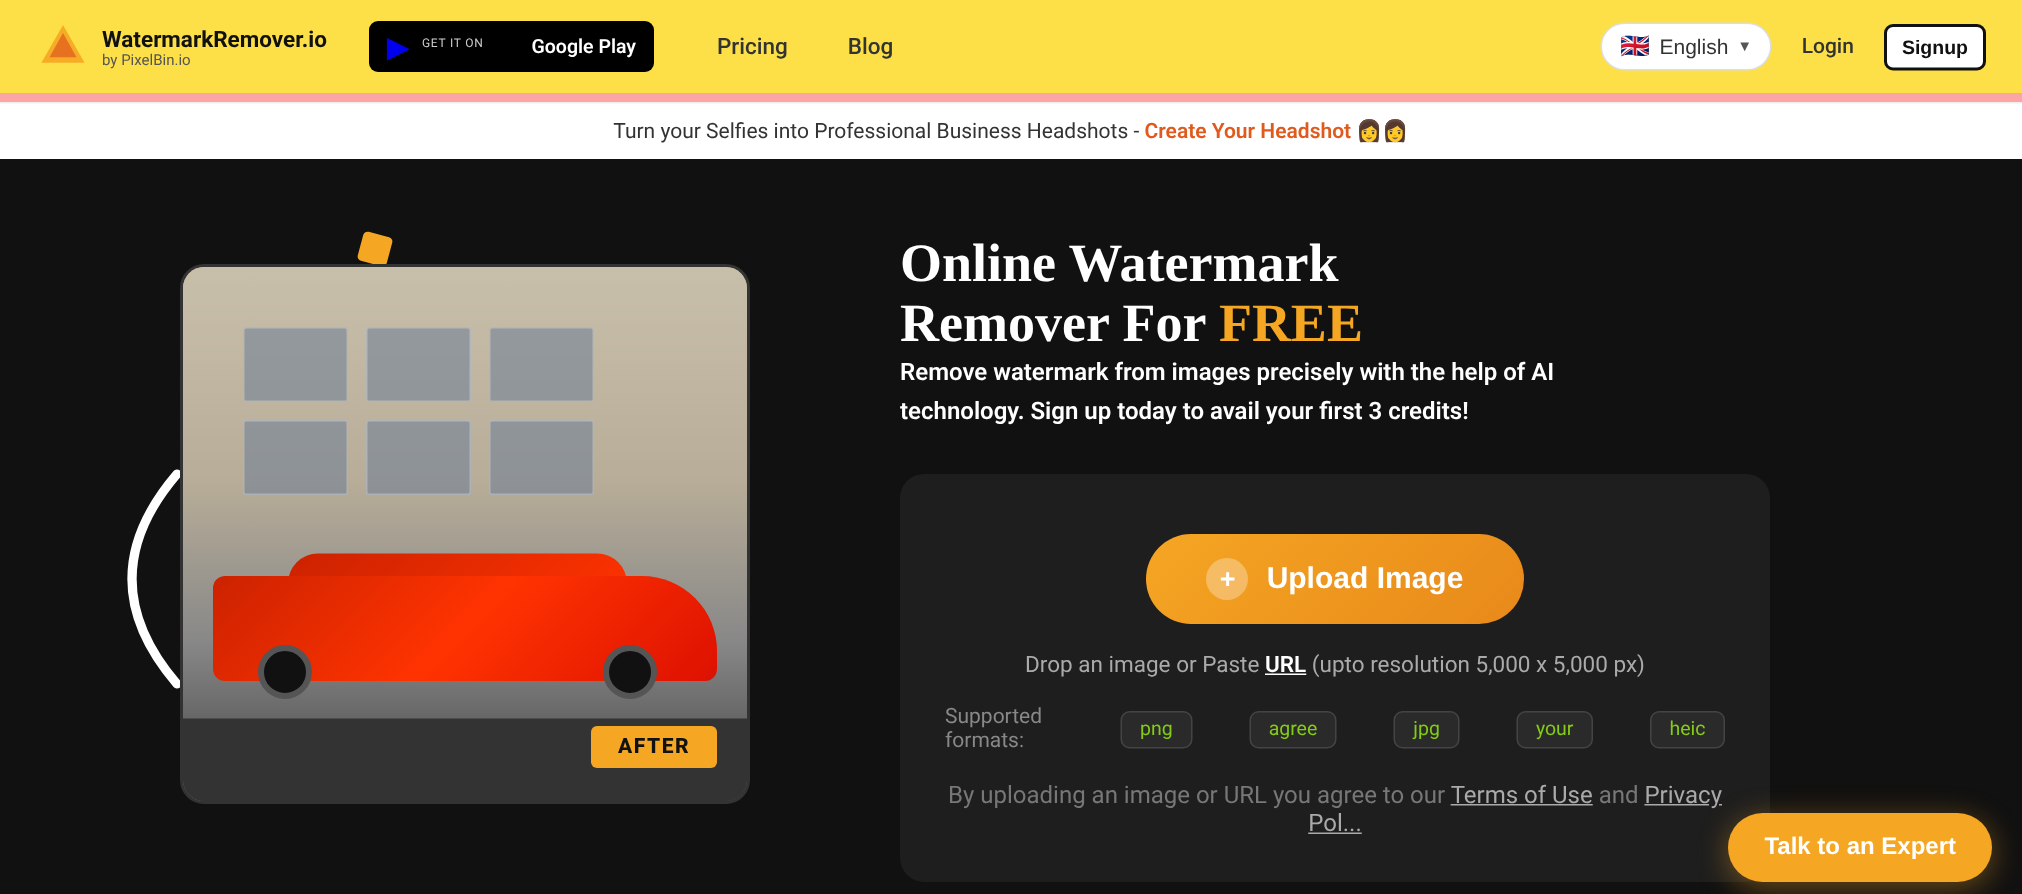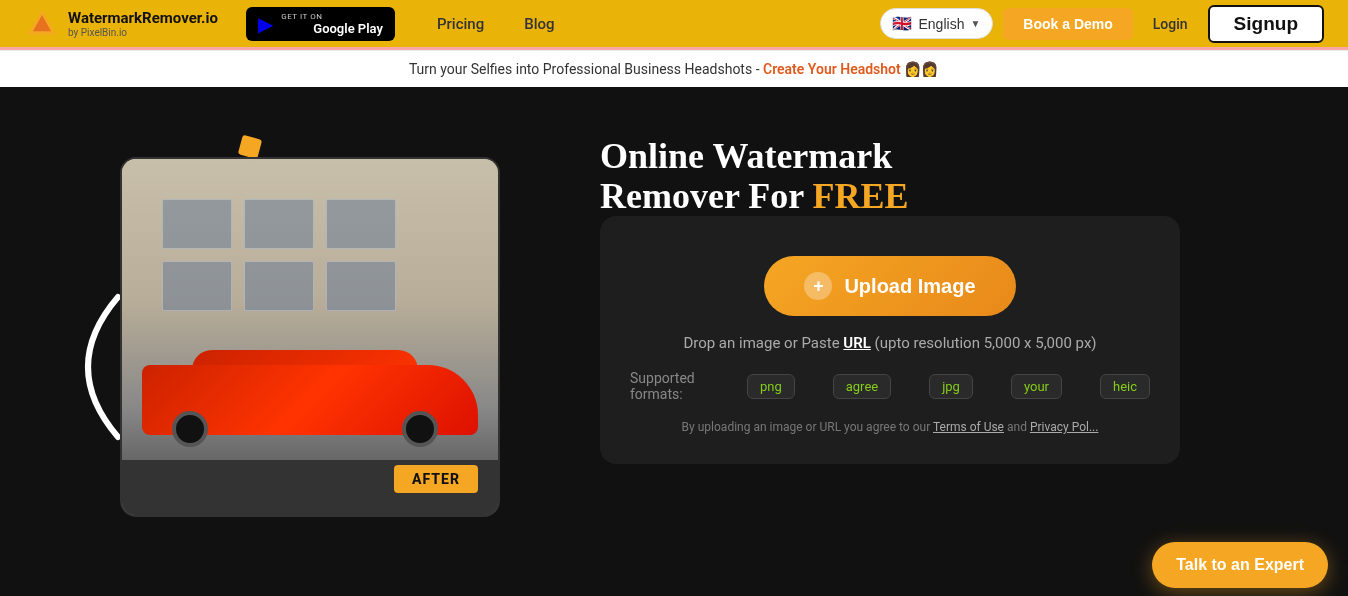--- a/index.html
+++ b/index.html
@@ -1,26 +1,26 @@
 <!DOCTYPE html>
 <html><head>
   <meta charset="utf-8">
   <style>
     * { margin: 0; padding: 0; box-sizing: border-box; }
     body { font-family: -apple-system, BlinkMacSystemFont, 'Segoe UI', Roboto, sans-serif; background: #111; color: #fff; width: 1348px; overflow-x: hidden; }
 
     
     .navbar {
-      background: #eab308;
+      background: #fde047;
       display: flex;
       align-items: center;
       padding: 0 24px;
-      height: 50px;
+      height: 68px;
       gap: 16px;
-      border-bottom: 3px solid #fca5a5;
+      border-bottom: 6px solid #fca5a5;
     }
     .logo-area {
       display: flex;
       align-items: center;
       gap: 8px;
       margin-right: 12px;
     }
     .logo-icon {
       width: 36px;
       height: 36px;
@@ -33,21 +33,21 @@
       display: flex;
       align-items: center;
       gap: 8px;
       background: #000;
       border-radius: 6px;
       padding: 5px 12px;
       text-decoration: none;
       margin-right: 8px;
     }
     .google-play-btn .gp-icon { font-size: 20px; }
-    .google-play-btn .gp-text { display: flex; flex-direction: column; }
+    .google-play-btn .gp-text { display: flex; flex-direction: row; }
     .gp-small { font-size: 8px; color: #ccc; text-transform: uppercase; letter-spacing: 0.5px; }
     .gp-big { font-size: 13px; color: #fff; font-weight: 600; margin-left: 32px; }
 
     .nav-links {
       display: flex;
       align-items: center;
       gap: 4px;
       flex: 1;
     }
     .nav-link {
@@ -95,22 +95,22 @@
       font-size: 14px;
       font-weight: 500;
       cursor: pointer;
       padding: 8px 10px;
     }
     .signup-btn {
       border: 2px solid #111;
       background: #fff;
       color: #111;
       border-radius: 6px;
-      padding: 6px 24px;
-      font-size: 19px;
+      padding: 6px 10px;
+      font-size: 13px;
       font-weight: 700;
       cursor: pointer;
     }
 
     
     .announcement {
       background: #fff;
       text-align: center;
       padding: 10px;
       font-size: 14px;
@@ -340,21 +340,21 @@
       background: #2a2a2a;
       border: 1px solid #444;
       border-radius: 6px;
       padding: 4px 12px;
       color: #84cc16;
       font-size: 13px;
       margin-left: 28px;
     }
     .tos-text {
       color: #777;
-      font-size: 12px;
+      font-size: 16px;
       text-align: center;
     }
     .tos-text a { color: #aaa; }
 
     
     .talk-expert-btn {
       position: fixed;
       bottom: 8px;
       right: 20px;
       background: #f5a623;
@@ -396,21 +396,20 @@
     <a class="nav-link" href="#">Pricing</a>
     <a class="nav-link" href="#">Blog</a>
   </div>
 
   <div class="nav-right">
     <button class="lang-btn">
       <span class="flag-icon">🇬🇧</span>
       <span>English</span>
       <span class="chevron">▼</span>
     </button>
-    <button class="book-demo-btn">Book a Demo</button>
     <span class="login-link">Login</span>
     <button class="signup-btn">Signup</button>
   </div>
 </nav>
 
 <div class="announcement">
   <span>Turn your Selfies into Professional Business Headshots -</span>
   <a href="#">Create Your Headshot</a>
   <span>👩👩</span>
 </div>
@@ -449,20 +448,23 @@
       </div>
       <div class="after-badge">AFTER</div>
     </div>
   </div>
 
   <div class="hero-content">
     <h1 class="hero-title">
       <span>Online Watermark</span><br>
       <span>Remover For </span><span class="free-text">FREE</span>
     </h1>
+    <p class="hero-desc">
+      <strong>Remove watermark from images precisely with the help of AI technology. Sign up today to avail your first 3 credits!</strong>
+    </p>
 
     <div class="upload-area">
       <button class="upload-btn">
         <span class="plus-icon">+</span>
         <span>Upload Image</span>
       </button>
 
       <div class="drop-text">
         <span>Drop an image or Paste</span>
         <span class="url-link">URL</span>

